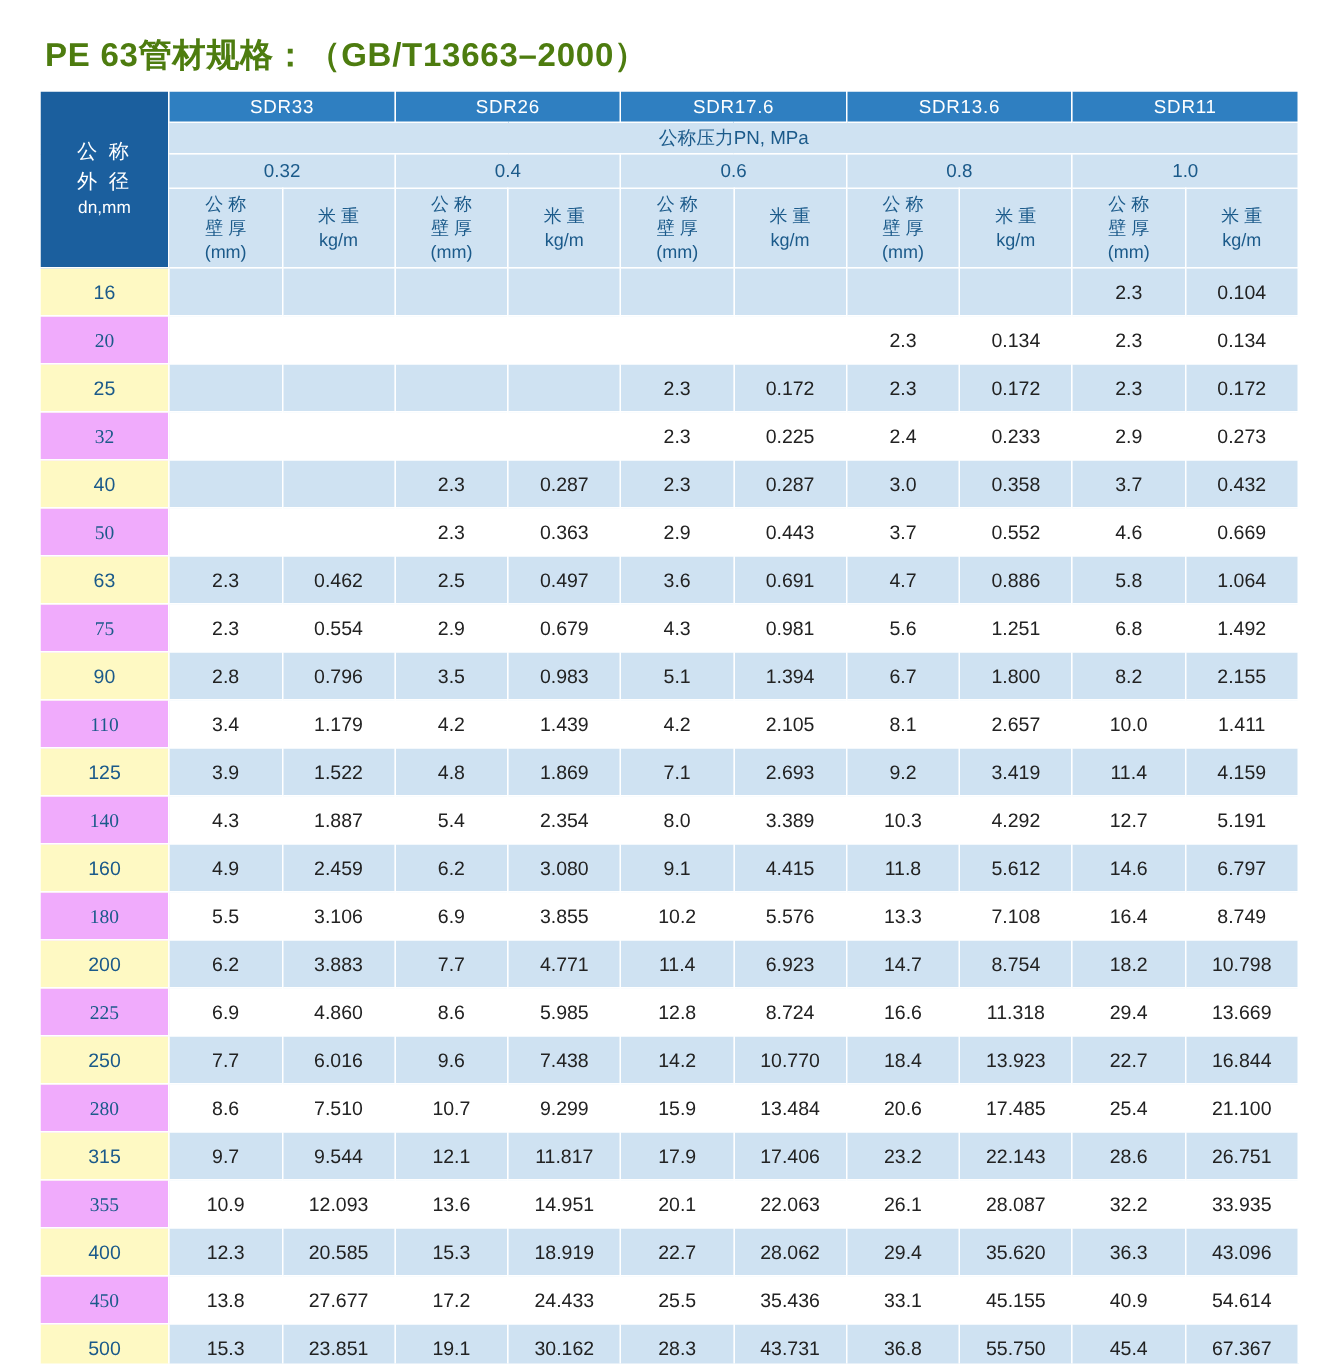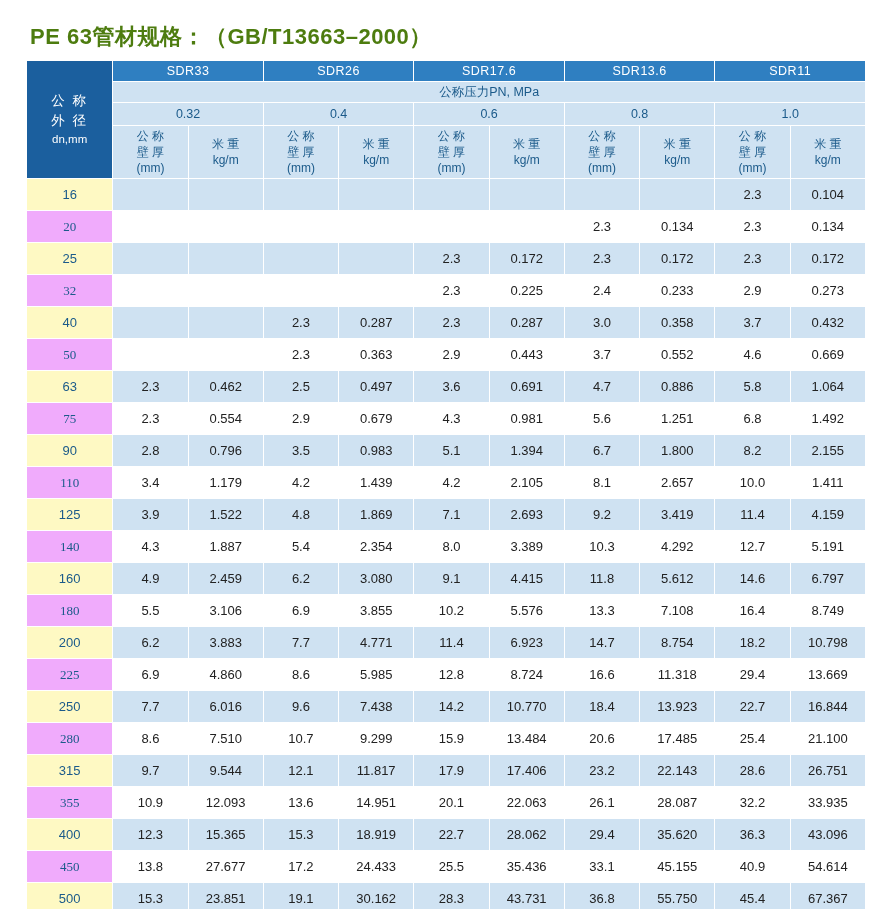--- a/index.html
+++ b/index.html
@@ -457,21 +457,21 @@
           <td>20.1</td>
           <td>22.063</td>
           <td>26.1</td>
           <td>28.087</td>
           <td>32.2</td>
           <td>33.935</td>
         </tr>
         <tr class="shade">
           <td class="dn">400</td>
           <td>12.3</td>
-          <td>15.365</td>
+          <td>20.585</td>
           <td>15.3</td>
           <td>18.919</td>
           <td>22.7</td>
           <td>28.062</td>
           <td>29.4</td>
           <td>35.620</td>
           <td>36.3</td>
           <td>43.096</td>
         </tr>
         <tr class="plain">

